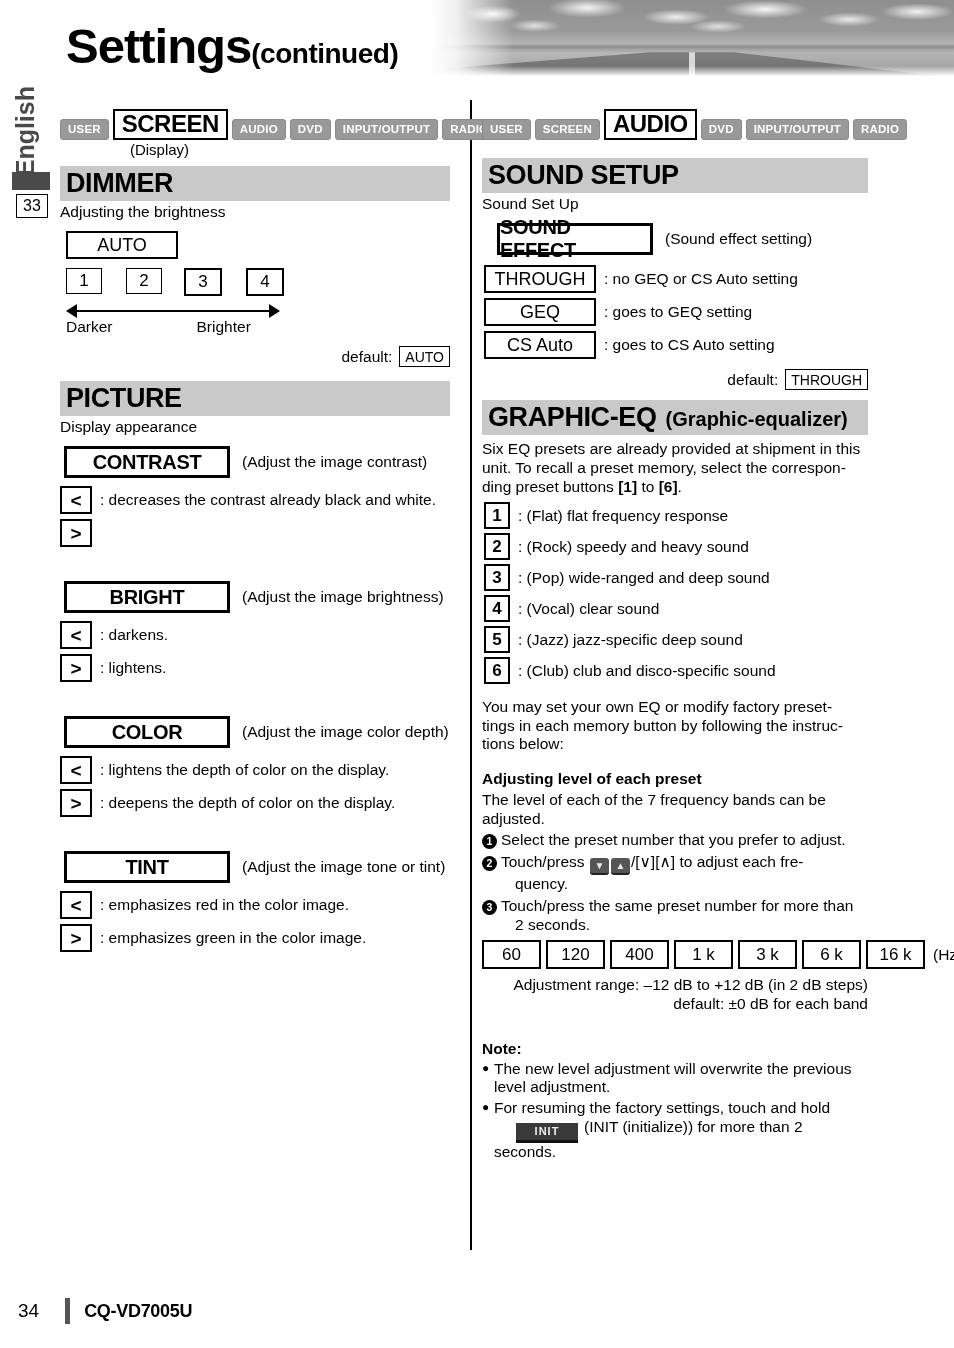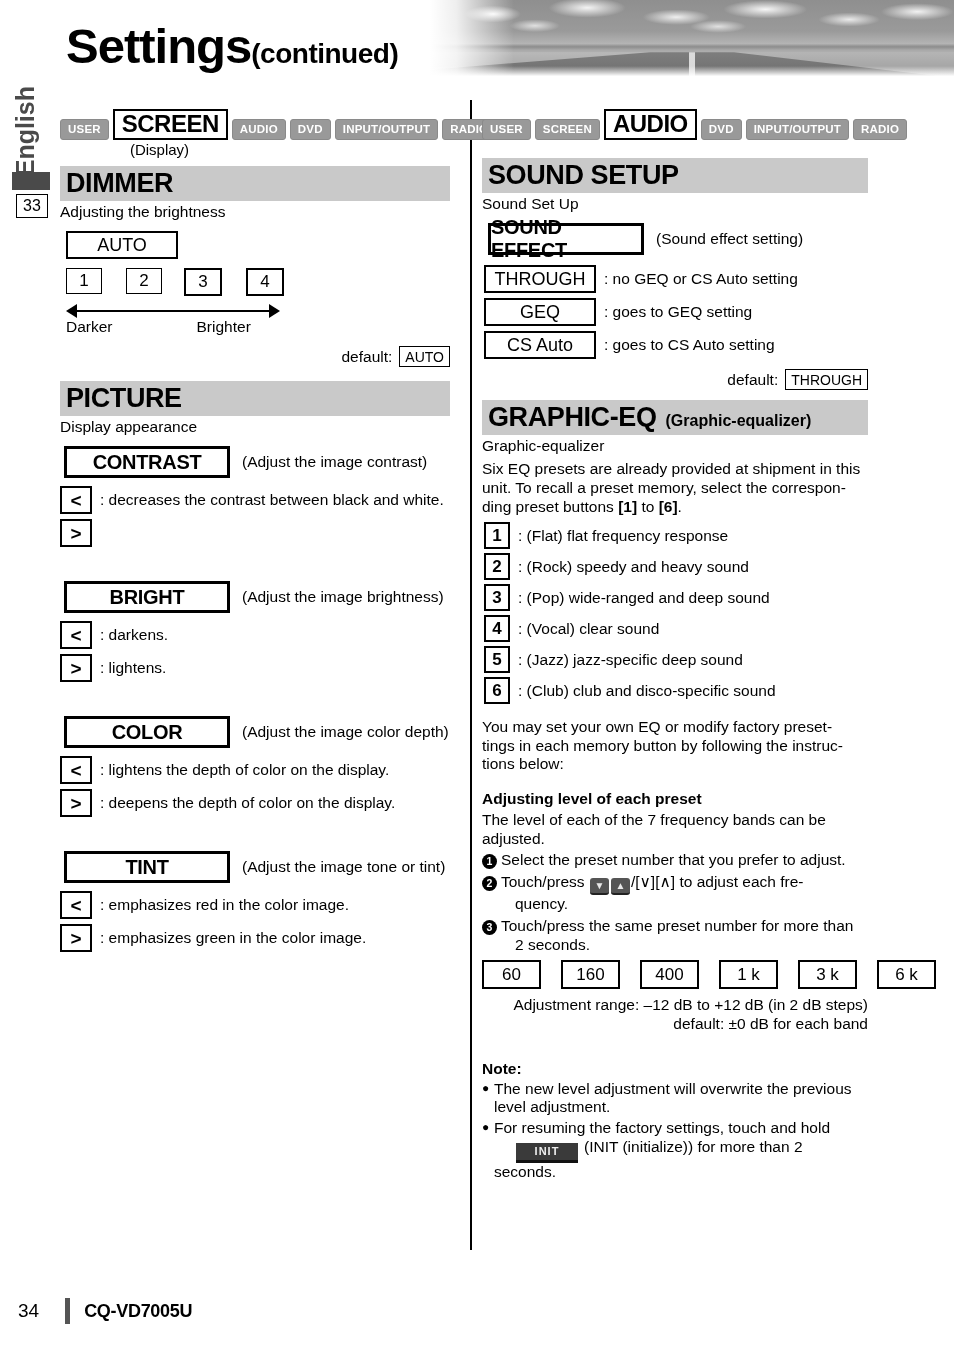--- a/index.html
+++ b/index.html
@@ -91,21 +91,21 @@
     border:2px solid #000;border-radius:0;padding:1px 7px 2px 7px;letter-spacing:-.5px;
   }
   .tabsub{font-size:15px;margin-top:1px;text-align:center;}
   .tabsub.left{width:133px;margin-left:33px;}
 
   
   .secbar{
     background:#c9c9c9;font-weight:bold;font-size:27px;line-height:1.12;
     padding:2px 0 3px 6px;letter-spacing:-.4px;display:flex;align-items:baseline;
   }
-  .secbar .sub{font-size:16px;font-weight:bold;margin-left:9px;letter-spacing:0;}
+  .secbar .sub{font-size:20px;font-weight:bold;margin-left:9px;letter-spacing:0;}
   .seclead{font-size:15.5px;margin-top:2px;}
 
   
   .row{display:flex;align-items:center;margin-top:7px;}
   .boxlabel{
     border:3px solid #000;background:#fff;font-weight:bold;font-size:20px;
     height:26px;display:flex;align-items:center;justify-content:center;
     letter-spacing:-.3px;
   }
   .boxlabel.w160{width:160px;}
@@ -161,21 +161,21 @@
     font-size:10.5px;font-weight:bold;display:flex;align-items:center;justify-content:center;
     flex:none;margin-top:3px;margin-right:4px;
   }
   .minibtn{
     display:inline-flex;align-items:center;justify-content:center;
     width:19px;height:15px;background:#555;color:#e8e8e8;border-radius:3px;
     font-size:10px;vertical-align:-2px;margin:0 1px;
     border-bottom:2px solid #222;
   }
 
-  .freqrow{display:flex;align-items:center;gap:20px;margin-top:6px;}
+  .freqrow{display:flex;align-items:center;gap:5px;margin-top:6px;}
   .freqbox{
     border:2px solid #000;background:#fff;height:25px;min-width:47px;
     display:flex;align-items:center;justify-content:center;font-size:17px;padding:0 4px;
   }
   .freqhz{font-size:15.5px;margin-left:3px;}
   .rangetxt{font-size:15.5px;text-align:right;margin-top:6px;line-height:1.25;}
 
   .notehead{font-size:15.5px;font-weight:bold;margin-top:26px;}
   .noterow{display:flex;font-size:15.5px;line-height:1.2;margin-top:2px;}
   .bullet{flex:none;width:12px;font-size:12px;line-height:1.45;}
@@ -265,21 +265,21 @@
     <span>PICTURE</span>
   </div>
   <div class="seclead">Display appearance</div>
 
   <div class="row" style="margin-top:10px">
     <div class="boxlabel w160" style="margin-left:4px">CONTRAST</div>
     <span class="paren">(Adjust the image contrast)</span>
   </div>
   <div class="row" style="margin-top:8px">
     <div class="arrowbox">&lt;</div>
-    <span class="desc">: decreases the contrast between black and white.</span>
+    <span class="desc">: decreases the contrast already black and white.</span>
   </div>
   <div class="row" style="margin-top:5px">
     <div class="arrowbox">&gt;</div>
   </div>
 
   <div class="row" style="margin-top:34px">
     <div class="boxlabel w160" style="margin-left:4px">BRIGHT</div>
     <span class="paren">(Adjust the image brightness)</span>
   </div>
   <div class="row" style="margin-top:8px">
@@ -329,21 +329,21 @@
     <div class="tab">INPUT/OUTPUT</div>
     <div class="tab">RADIO</div>
   </div>
 
   <div class="secbar" style="margin-top:18px">
     <span>SOUND SETUP</span>
   </div>
   <div class="seclead">Sound Set Up</div>
 
   <div class="row" style="margin-top:10px">
-    <div class="boxlabel w150" style="margin-left:6px">SOUND EFFECT</div>
+    <div class="boxlabel w150" style="margin-left:15px">SOUND EFFECT</div>
     <span class="paren">(Sound effect setting)</span>
   </div>
 
   <div class="row" style="margin-top:10px">
     <div class="boxthin w108" style="margin-left:2px">THROUGH</div>
     <span class="desc">: no GEQ or CS Auto setting</span>
   </div>
   <div class="row" style="margin-top:5px">
     <div class="boxthin w108" style="margin-left:2px">GEQ</div>
     <span class="desc">: goes to GEQ setting</span>
@@ -355,21 +355,20 @@
 
   <div class="defrow">
     <span>default:</span>
     <span class="defbox">THROUGH</span>
   </div>
 
   <div class="secbar" style="margin-top:10px">
     <span>GRAPHIC-EQ</span>
     <span class="sub">(Graphic-equalizer)</span>
   </div>
-  <div class="seclead">Graphic-equalizer</div>
 
   <div class="para">
     <span>Six EQ presets are already provided at shipment in this</span><br>
     <span>unit. To recall a preset memory, select the correspon-</span><br>
     <span>ding preset buttons </span><b>[1]</b><span> to </span><b>[6]</b><span>.</span>
   </div>
 
   <div class="row" style="margin-top:6px">
     <div class="numbox" style="margin-left:2px">1</div>
     <span class="desc">: (Flat) flat frequency response</span>
@@ -421,21 +420,21 @@
   </div>
   <div class="steprow">
     <span class="stepnum">3</span>
     <span><span>Touch/press the same preset number for more than</span><br>
       <span style="margin-left:14px;display:inline-block">2 seconds.</span>
     </span>
   </div>
 
   <div class="freqrow">
     <div class="freqbox">60</div>
-    <div class="freqbox">160</div>
+    <div class="freqbox">120</div>
     <div class="freqbox">400</div>
     <div class="freqbox">1 k</div>
     <div class="freqbox">3 k</div>
     <div class="freqbox">6 k</div>
     <div class="freqbox">16 k</div>
     <span class="freqhz">(Hz)</span>
   </div>
 
   <div class="rangetxt">
     <span>Adjustment range: –12 dB to +12 dB (in 2 dB steps)</span><br>

